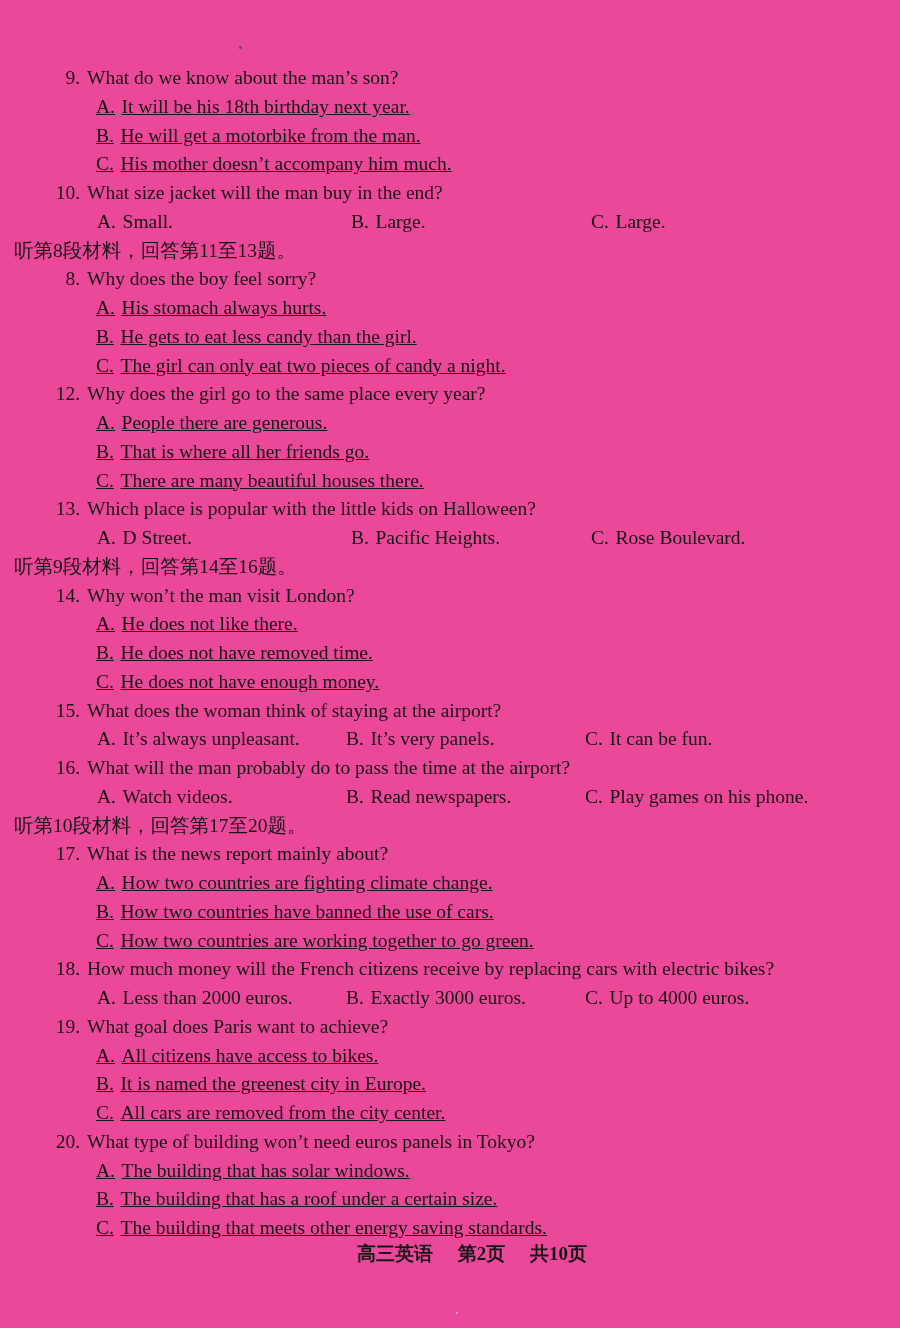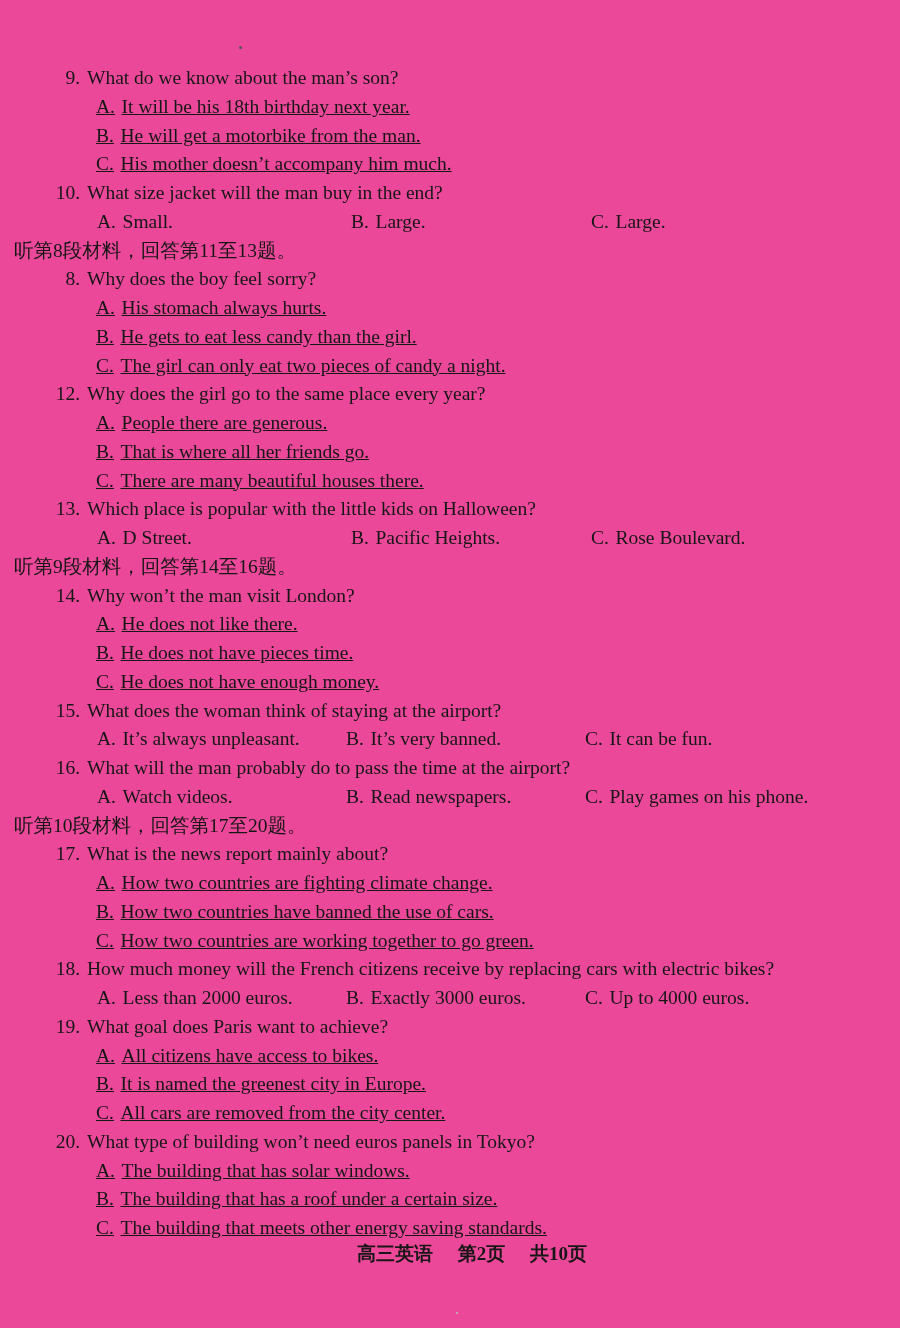--- a/index.html
+++ b/index.html
@@ -76,27 +76,27 @@
     <div class="line optrow wide">
       <span class="cell c1"><span class="olabel">A.</span><span>D Street.</span></span>
       <span class="cell c2"><span class="olabel">B.</span><span>Pacific Heights.</span></span>
       <span class="cell c3"><span class="olabel">C.</span><span>Rose Boulevard.</span></span>
     </div>
 
     <div class="line sec"><span>听第9段材料，回答第14至16题。</span></div>
 
     <div class="line q"><span class="qnum">14.</span><span>Why won’t the man visit London?</span></div>
     <div class="line opt"><span class="olabel">A.</span><span>He does not like there.</span></div>
-    <div class="line opt"><span class="olabel">B.</span><span>He does not have pieces time.</span></div>
+    <div class="line opt"><span class="olabel">B.</span><span>He does not have removed time.</span></div>
     <div class="line opt"><span class="olabel">C.</span><span>He does not have enough money.</span></div>
 
     <div class="line q"><span class="qnum">15.</span><span>What does the woman think of staying at the airport?</span></div>
     <div class="line optrow">
       <span class="cell c1"><span class="olabel">A.</span><span>It’s always unpleasant.</span></span>
-      <span class="cell c2"><span class="olabel">B.</span><span>It’s very banned.</span></span>
+      <span class="cell c2"><span class="olabel">B.</span><span>It’s very panels.</span></span>
       <span class="cell c3"><span class="olabel">C.</span><span>It can be fun.</span></span>
     </div>
 
     <div class="line q"><span class="qnum">16.</span><span>What will the man probably do to pass the time at the airport?</span></div>
     <div class="line optrow">
       <span class="cell c1"><span class="olabel">A.</span><span>Watch videos.</span></span>
       <span class="cell c2"><span class="olabel">B.</span><span>Read newspapers.</span></span>
       <span class="cell c3"><span class="olabel">C.</span><span>Play games on his phone.</span></span>
     </div>
 

